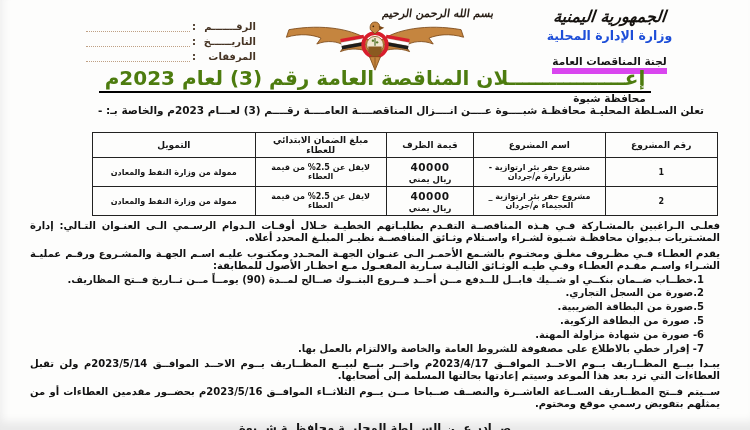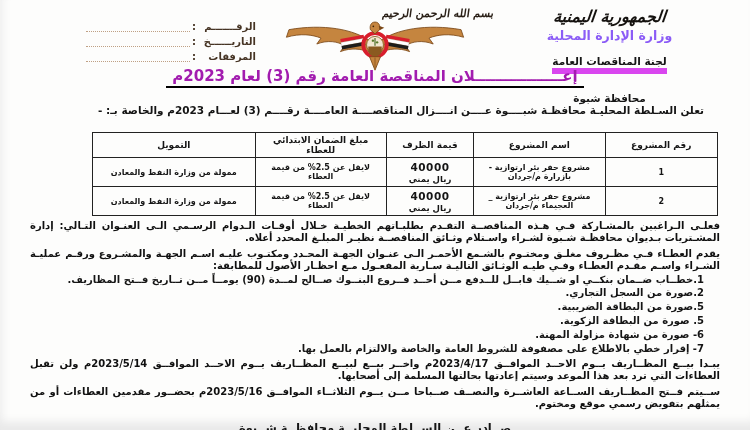--- a/index.html
+++ b/index.html
@@ -28,27 +28,27 @@
     position:absolute;top:7px;left:368px;width:140px;text-align:center;
     font-family:"DejaVu Serif",serif;font-weight:bold;font-size:11px;color:#2b2118;
     transform:skewX(-8deg);white-space:nowrap;
   }
   .emblem{position:absolute;top:17px;left:282px;width:186px;height:54px;}
   .right-block{position:absolute;top:7px;right:28px;width:225px;text-align:center;}
   .republic{
     font-family:"DejaVu Serif",serif;font-weight:bold;font-style:italic;
     font-size:16px;color:#14110e;transform:skewX(-6deg);white-space:nowrap;
   }
-  .ministry{font-size:12.5px;font-weight:bold;color:#8b5cf6;margin-top:2px;}
+  .ministry{font-size:12.5px;font-weight:bold;color:#1d4ed8;margin-top:2px;}
   .committee{display:inline-block;font-size:10.5px;font-weight:bold;border-bottom:6px solid #d946ef;padding-bottom:1px;margin-top:12px;}
   .governorate{font-size:10.5px;font-weight:bold;margin-top:18px;}
   
   .title-wrap{position:absolute;top:66px;left:0;width:100%;text-align:center;}
   .title{
-    display:inline-block;font-size:15px;font-weight:bold;color:#a21caf;
+    display:inline-block;font-size:20px;font-weight:bold;color:#4d7c0f;
     border-bottom:2px solid #000;padding:0 6px 1px;white-space:nowrap;
   }
   
   .content{position:absolute;top:88px;right:30px;left:30px;}
   .intro{font-size:10.5px;font-weight:bold;line-height:1.18;text-align:justify;margin:16px;}
   table.tender{
     border-collapse:collapse;margin:4px 2px 0 62px;width:calc(100% - 64px);
     table-layout:fixed;
   }
   table.tender th,table.tender td{border:1px solid #222;text-align:center;vertical-align:middle;padding:1px 2px;}

